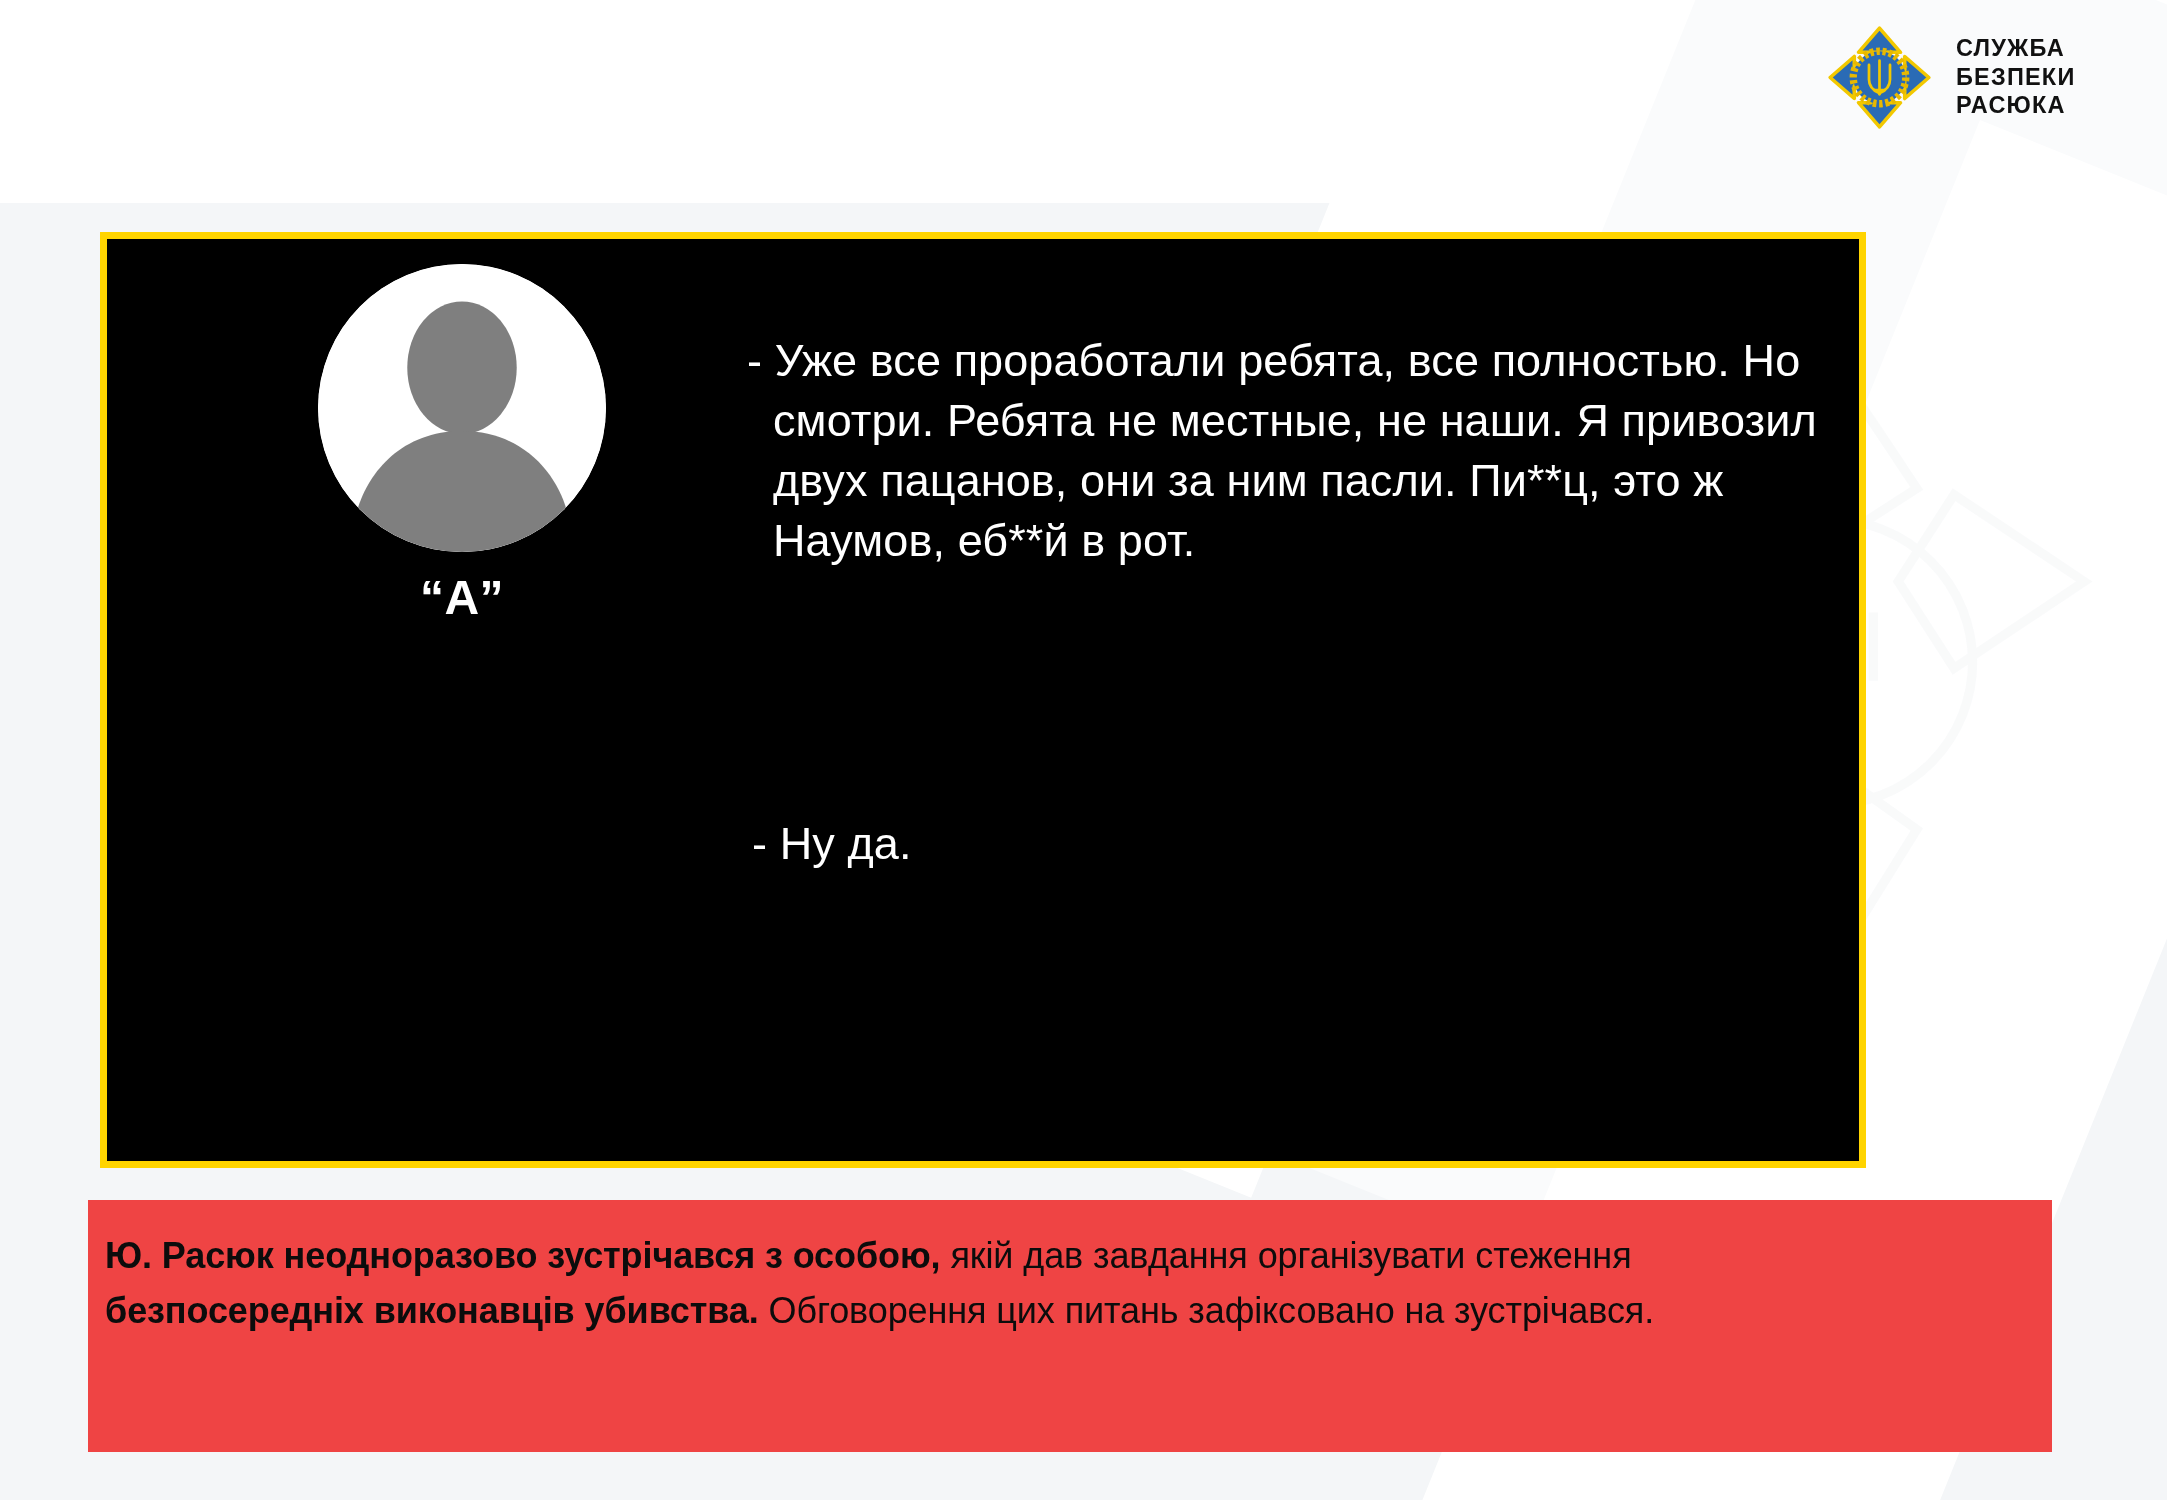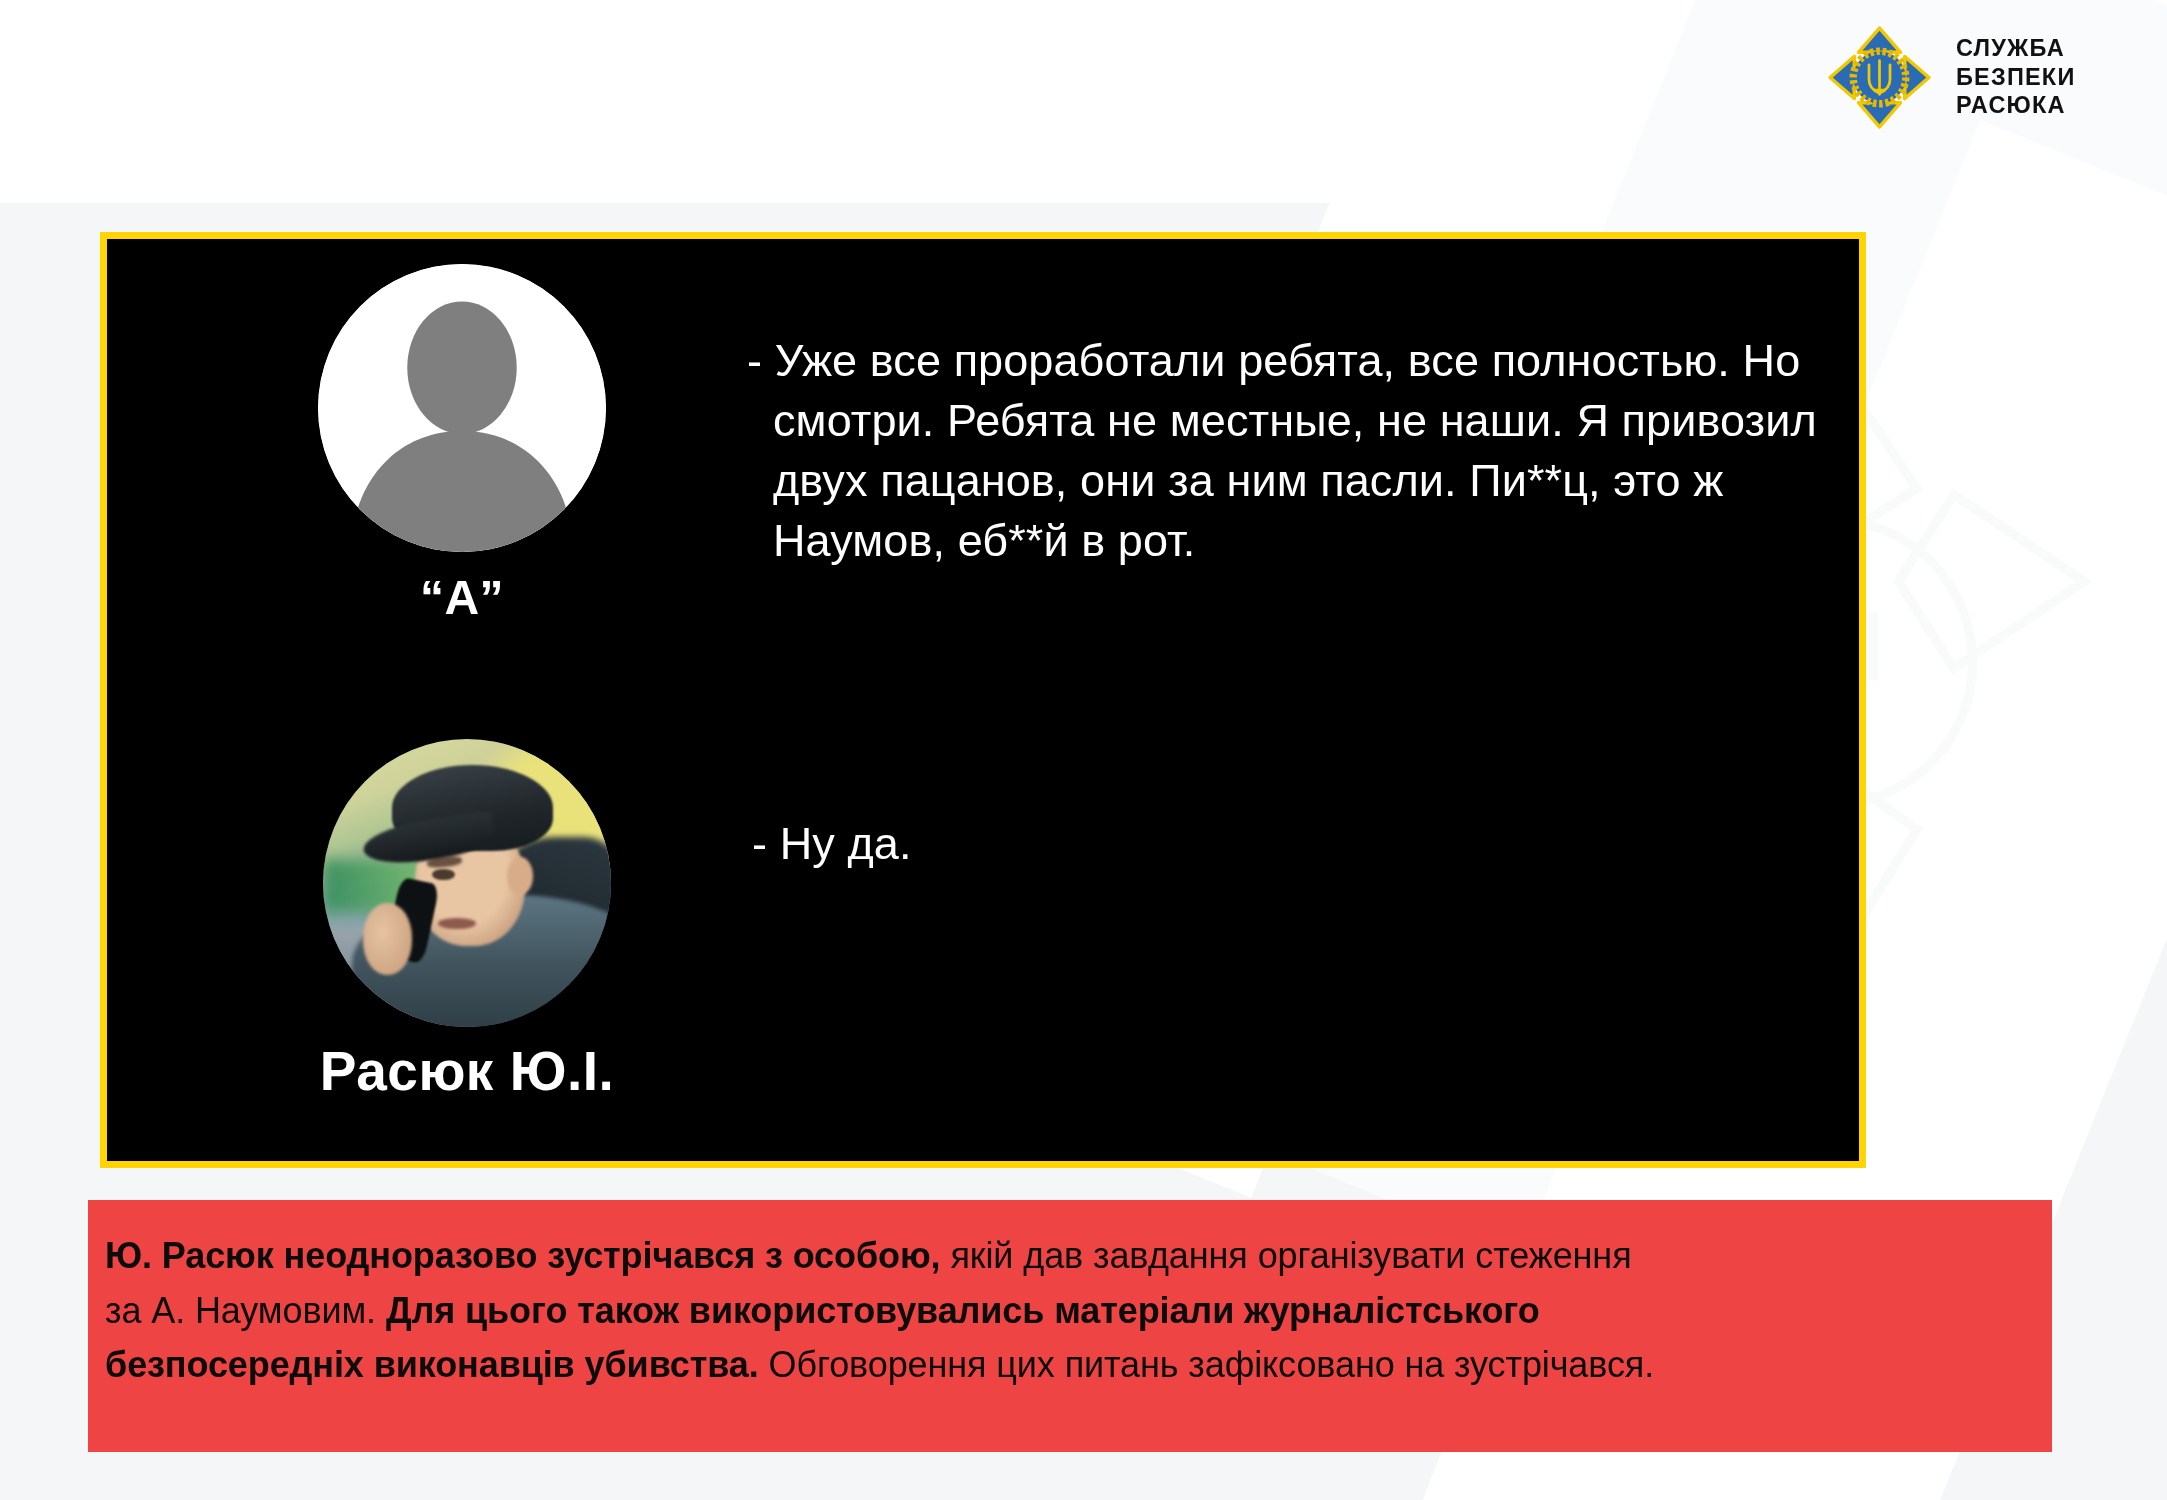--- a/index.html
+++ b/index.html
@@ -361,42 +361,22 @@
             <ellipse cx="50" cy="36" rx="19" ry="23"></ellipse>
             <path d="M50 58 c-22 0 -34 16 -37 30 a50 50 0 0 0 74 0 c-3 -14 -15 -30 -37 -30 Z"></path>
           </g>
         </svg>
       </div>
       <div class="avatar-label">“А”</div>
     </div>
 
     <div class="dialogue dialogue-a">- Уже все проработали ребята, все полностью. Но смотри. Ребята не местные, не наши. Я привозил двух пацанов, они за ним пасли. Пи**ц, это ж Наумов, еб**й в рот.</div>
 
-    <div class="speaker speaker-b">
-      <div class="avatar avatar-photo">
-        <div class="ph-bg-yellow"></div>
-        <div class="ph-bg-green"></div>
-        <div class="ph-bg-road"></div>
-        <div class="ph-jacket-dark"></div>
-        <div class="ph-jacket"></div>
-        <div class="ph-face"></div>
-        <div class="ph-ear"></div>
-        <div class="ph-brow"></div>
-        <div class="ph-eye"></div>
-        <div class="ph-mouth"></div>
-        <div class="ph-cap"></div>
-        <div class="ph-brim"></div>
-        <div class="ph-phone"></div>
-        <div class="ph-hand"></div>
-      </div>
-      <div class="avatar-label avatar-label-b">Расюк Ю.І.</div>
-    </div>
 
     <div class="dialogue dialogue-b">- Ну да.</div>
   </div>
 
   <div class="caption">
     <p><b>Ю. Расюк неодноразово зустрічався з особою,</b><span> якій дав завдання організувати стеження</span></p>
-    <p><span>за А. Наумовим. </span><b>Для цього також використовувались матеріали журналістського</b></p>
     <p><b>безпосередніх виконавців убивства.</b><span> Обговорення цих питань зафіксовано на зустрічався.</span></p>
   </div>
 
 </div>
 
 </body></html>

